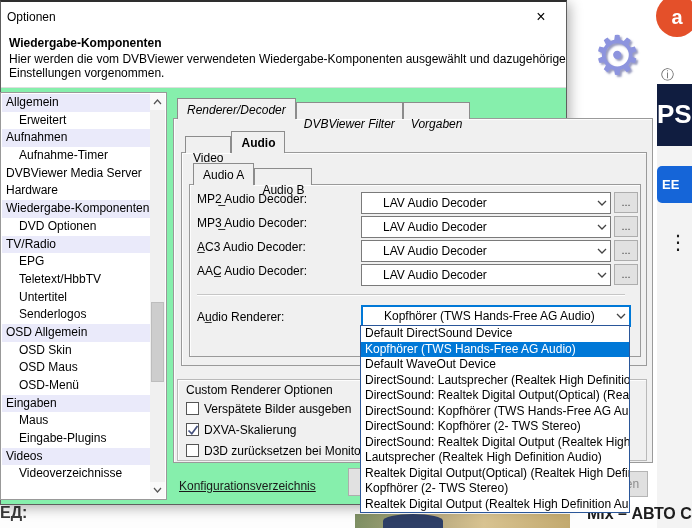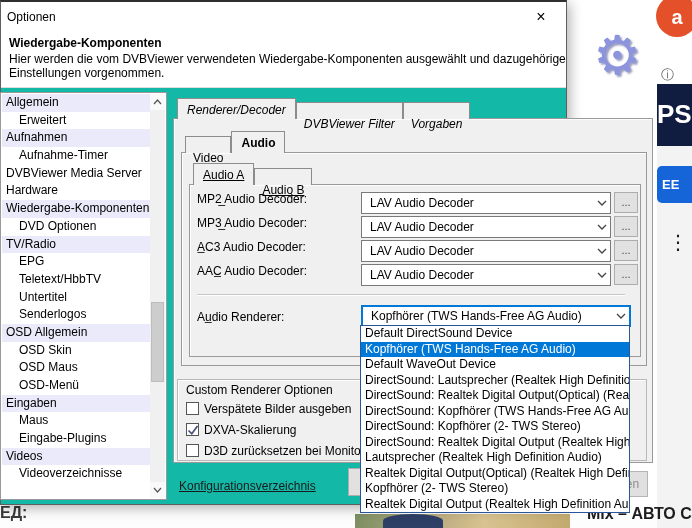--- a/index.html
+++ b/index.html
@@ -19,21 +19,21 @@
         font-weight:bold;font-size:13px;line-height:37px;text-align:left;padding-left:5px;border-radius:5px;z-index:2;}
   .kebab{position:absolute;left:668px;top:230px;font-size:20px;color:#1a1a1a;z-index:2;font-family:"DejaVu Sans",sans-serif;}
   .bg-bottom{position:absolute;left:0;top:505px;width:657px;height:23px;background:#fdfdfd;z-index:1;}
   .frag-left{position:absolute;left:0px;top:504px;font-weight:bold;font-size:16px;color:#3a3a3a;z-index:2;}
   .thumb{position:absolute;left:355px;top:514px;width:215px;height:14px;z-index:2;
          background:linear-gradient(90deg,#7d8f63 0%,#b6a87e 35%,#d8c391 60%,#c2a96e 100%);}
   .thumb .blob{position:absolute;left:28px;top:0;width:60px;height:14px;background:#2e3f66;border-radius:50% 50% 0 0;}
   .mix-title{position:absolute;left:587px;top:505px;font-size:16px;font-weight:bold;color:#1d1d1d;z-index:2;white-space:nowrap;}
 
   
-  .dialog{position:absolute;left:0;top:0;width:567px;height:505px;background:#14b8a6;
+  .dialog{position:absolute;left:0;top:0;width:567px;height:505px;background:#86efac;
           border:1px solid #5f5f5f;border-top:2px solid #2e2e2e;box-shadow:3px 3px 12px rgba(0,0,0,.3);z-index:10;}
   .titlebar{position:absolute;left:0;top:0;width:100%;height:30px;background:#fff;}
   .title-text{position:absolute;left:6px;top:8px;font-size:12px;}
   .close-btn{position:absolute;right:12px;top:4px;width:26px;height:22px;text-align:center;
              font-size:16px;line-height:22px;color:#000;cursor:pointer;}
   .hdr{position:absolute;left:0;top:30px;width:100%;height:56px;background:#fff;border-bottom:1px solid #dedede;}
   .hdr-title{position:absolute;left:8px;top:4px;font-weight:bold;}
   .hdr-d1{position:absolute;left:8px;top:20px;white-space:nowrap;}
   .hdr-d2{position:absolute;left:8px;top:34px;white-space:nowrap;}
   .gear{position:absolute;left:592px;top:-8px;font-size:54px;color:#8d94de;
@@ -51,32 +51,32 @@
   .sb-thumb{position:absolute;left:1px;top:208px;width:13px;height:80px;background:#cdcdcd;border:1px solid #bdbdbd;}
 
   
   .page{position:absolute;background:#f0f0f0;border:1px solid #9a9a9a;box-shadow:inset 1px 1px 0 #fdfdfd;}
   .page1{left:172px;top:116px;width:480px;height:345px;}
   .page2{left:180px;top:150px;width:466px;height:214px;}
   .page3{left:188px;top:182px;width:452px;height:173px;}
   .tabs{position:absolute;display:flex;align-items:flex-end;z-index:3;}
   .tabs1{left:176px;top:96px;height:21px;font-style:italic;}
   .tabs2{left:184px;top:129px;height:22px;}
-  .tabs3{left:192px;top:161px;height:22px;text-decoration:underline;}
+  .tabs3{left:192px;top:161px;height:22px;}
   .tab{border:1px solid #8c8c8c;border-bottom:none;background:#f0f0f0;padding:14px 7px 2px;height:17px;
        line-height:14px;white-space:nowrap;cursor:pointer;}
   .tab.selected{height:100%;padding:4px 9px 2px;position:relative;z-index:4;box-shadow:0 2px 0 #f0f0f0;}
   .tabs2 .tab.selected{font-weight:bold;}
 
   
   .dec-rows{position:absolute;left:196px;top:190px;width:441px;}
   .dec-row{display:flex;align-items:flex-start;height:22px;margin-bottom:2px;}
   .dec-label{width:164px;white-space:nowrap;}
   .combo{position:relative;width:250px;height:22px;background:#fff;border:1px solid #7a7a7a;display:flex;align-items:center;cursor:pointer;}
-  .combo-text{padding-left:8px;white-space:nowrap;overflow:hidden;flex:1;}
+  .combo-text{padding-left:21px;white-space:nowrap;overflow:hidden;flex:1;}
   .combo-arrow{width:16px;display:flex;align-items:center;justify-content:center;}
   .more-btn{margin-left:3px;width:24px;height:21px;background:#e1e1e1;border:1px solid #adadad;
             font-size:11px;line-height:9px;color:#444;text-align:center;cursor:pointer;font-family:inherit;}
   .sep{position:absolute;left:196px;top:292px;width:428px;height:2px;
        border-top:1px solid #c6c6c6;border-bottom:1px solid #fefefe;}
   .rend-label{position:absolute;left:196px;top:308px;white-space:nowrap;}
   .rend-combo{position:absolute;left:360px;top:303px;width:270px;height:22px;border:2px solid #0078d7;
               background:#fff;display:flex;align-items:center;cursor:pointer;}
 
   

